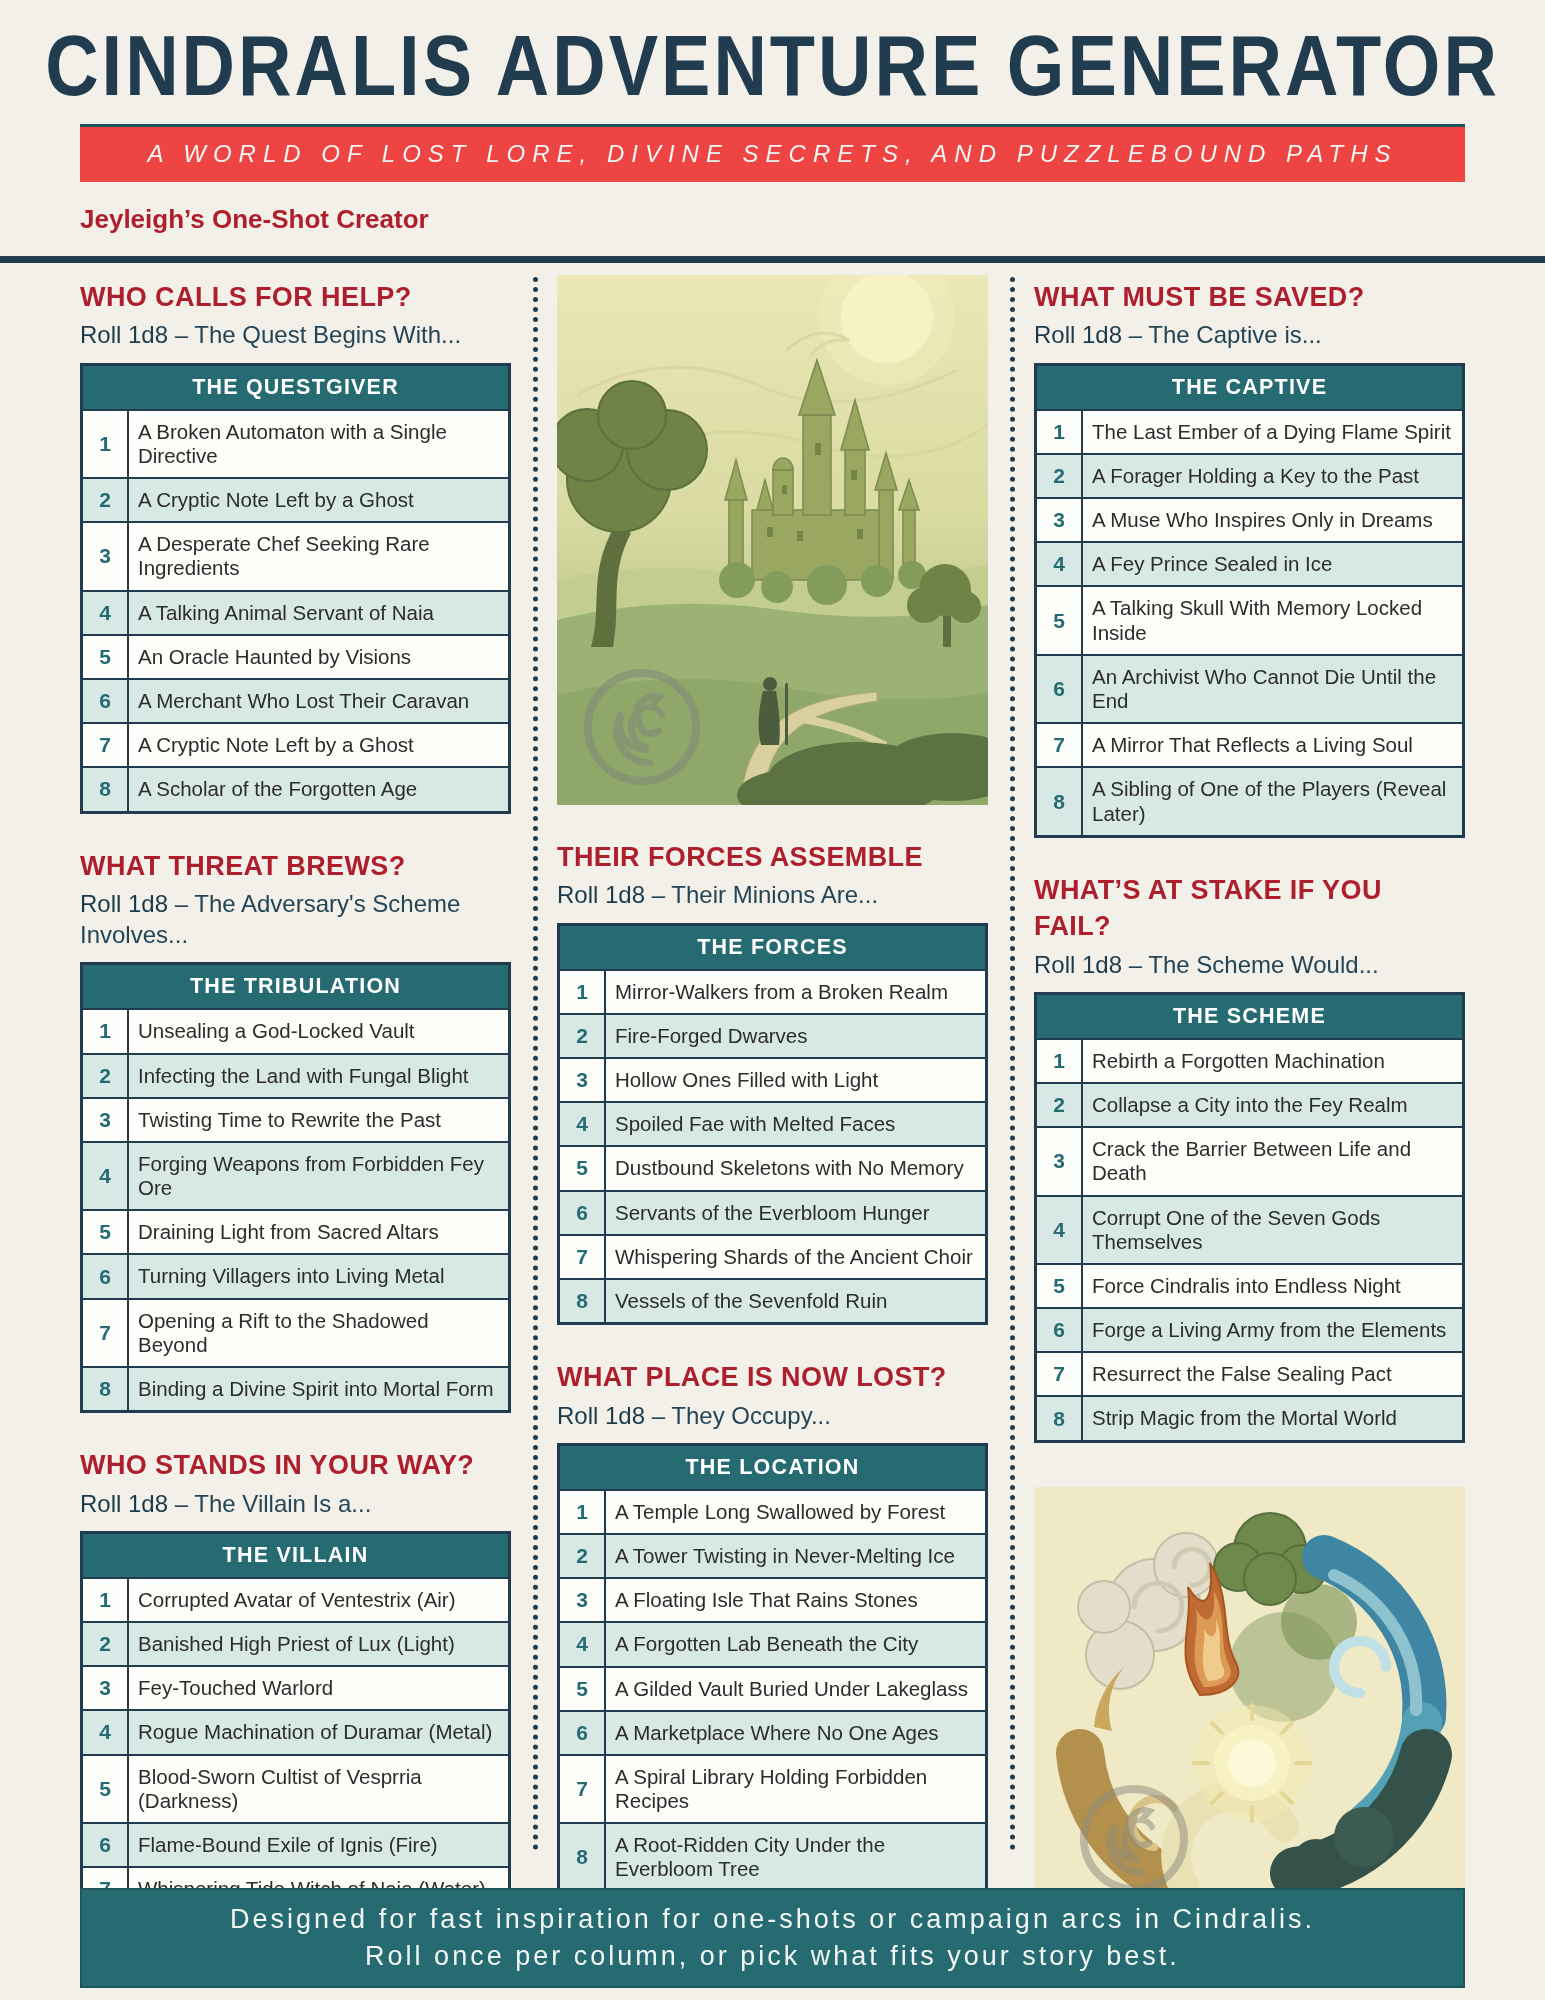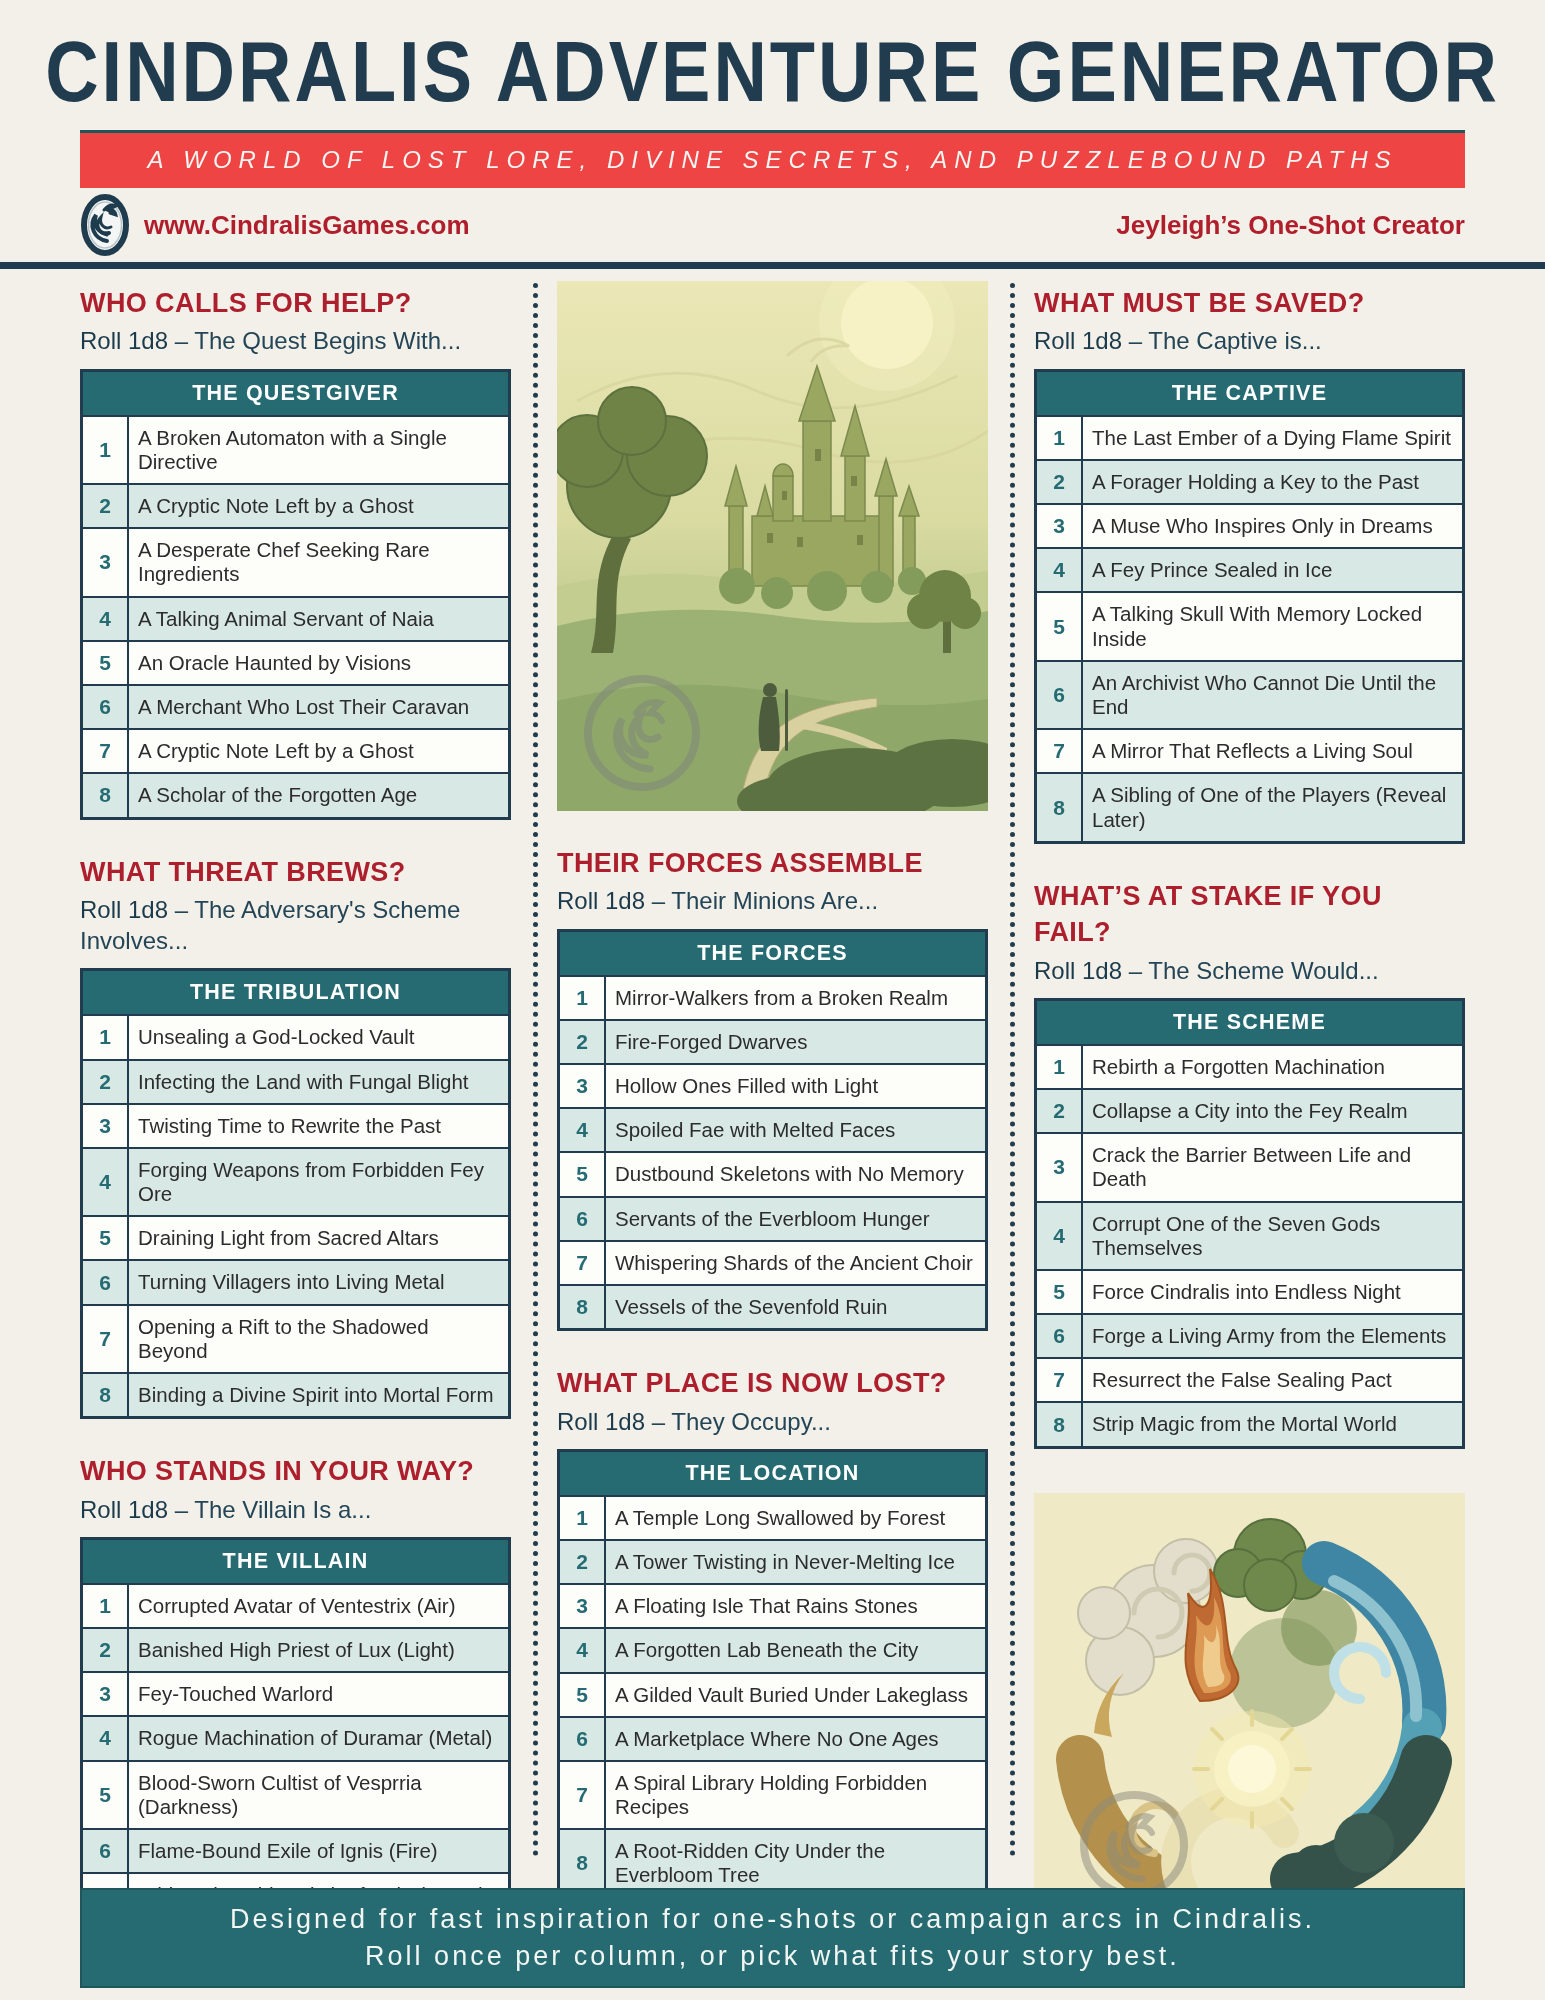--- a/index.html
+++ b/index.html
@@ -2,21 +2,21 @@
 <html><head>
 <meta charset="utf-8">
 <style>
   html,body{margin:0;padding:0;background:#e8e6df;}
   .page{
     position:relative; width:1545px; height:2000px; margin:0 auto;
     background:#f2f0e9; overflow:hidden;
     font-family:"Liberation Sans", sans-serif; color:#2c2c2c;
   }
   
-  .title-wrap{ text-align:center; padding-top:30px; }
+  .title-wrap{ text-align:center; padding-top:24px; }
   .page-title{
     display:inline-block; margin:0; color:#203c4e;
     font-size:74px; font-weight:700; letter-spacing:3px; line-height:1.0;
     transform:scaleY(1.14); transform-origin:center top; white-space:nowrap;
   }
   .tag-banner{
     margin:26px 80px 0; background:#ef4444; border-top:3px solid #1e565c;
     color:#f3f6f2; text-align:center; font-style:italic; font-weight:500;
     font-size:24px; letter-spacing:7px; padding:13px 0 14px; white-space:nowrap;
   }
@@ -88,32 +88,20 @@
 
 <div class="page">
 
   <div class="title-wrap">
     <h1 class="page-title">CINDRALIS ADVENTURE GENERATOR</h1>
   </div>
 
   <div class="tag-banner">A WORLD OF LOST LORE, DIVINE SECRETS, AND PUZZLEBOUND PATHS</div>
 
   <div class="brand-row">
-    <div class="brand-left">
-      <svg class="brand-logo" viewBox="0 0 50 62">
-        <ellipse cx="25" cy="31" rx="21" ry="28" fill="#f4f6f5" stroke="#1e3c4d" stroke-width="6"></ellipse>
-        <ellipse cx="25" cy="31" rx="16.5" ry="23" fill="none" stroke="#b9c6c9" stroke-width="1.5"></ellipse>
-        <g stroke="#1e3c4d" fill="none" stroke-linecap="round">
-          <path d="M27,47 C14,45 8,31 16,21 C12,32 20,41 29,39" stroke-width="4"></path>
-          <path d="M27,41 C18,39 15,29 21,23 C19,31 25,36 31,33" stroke-width="3"></path>
-          <path d="M24,16 q6,-7 12,-4 l-6,3 q5,1 6,6 l-6,-2" stroke-width="3" fill="#1e3c4d"></path>
-        </g>
-      </svg>
-      <a href="#" class="website">www.CindralisGames.com</a>
-    </div>
     <div class="credit">Jeyleigh’s One-Shot Creator</div>
   </div>
 
   <div class="header-rule"></div>
 
   <div class="content">
 
     <div class="col">
 
       <div class="sec">

